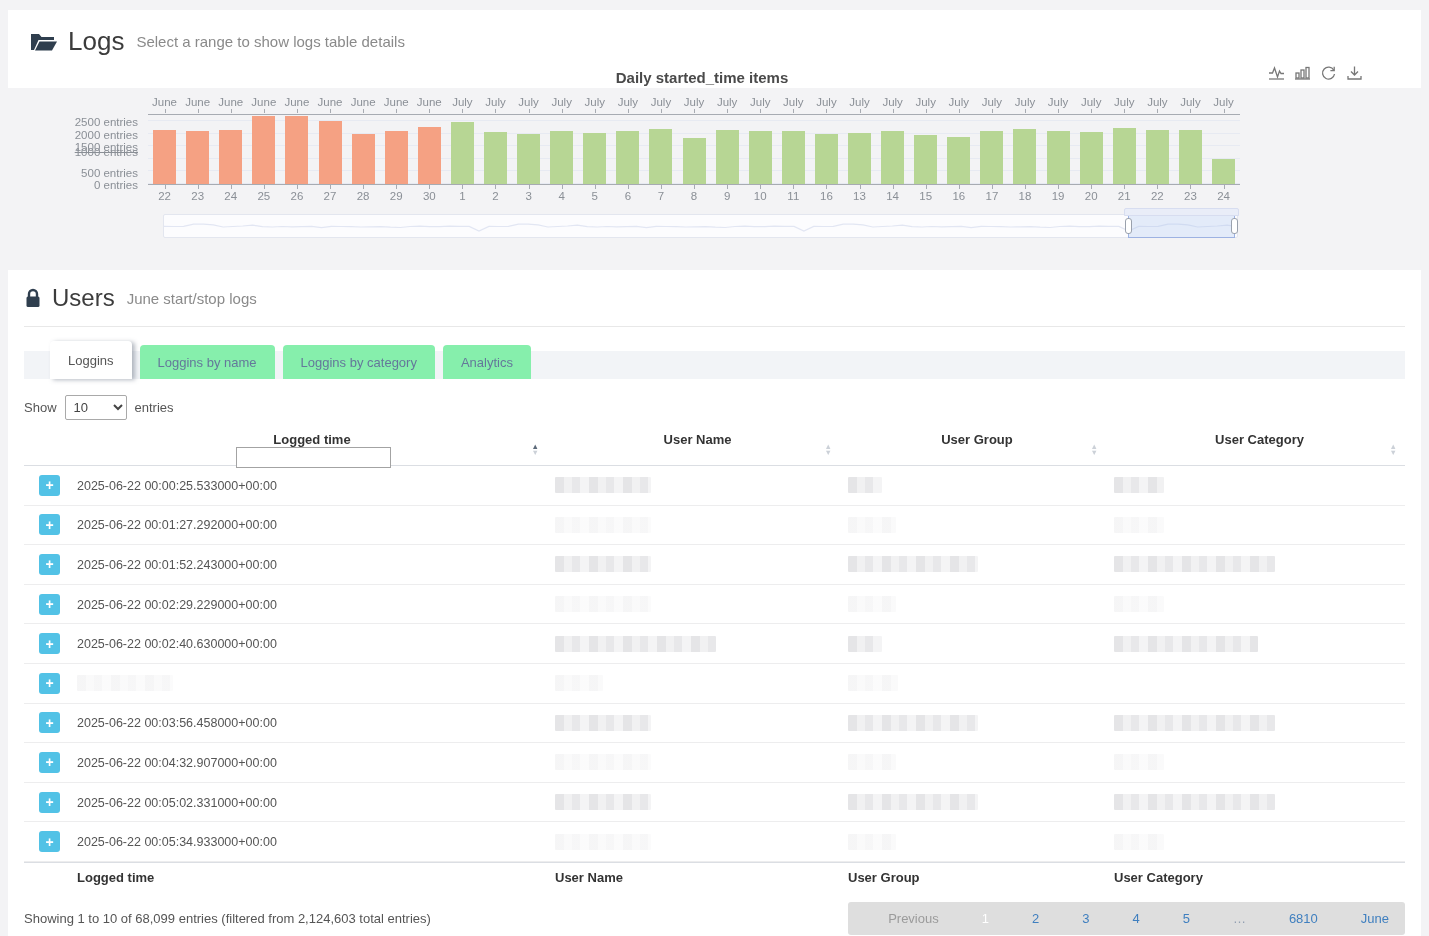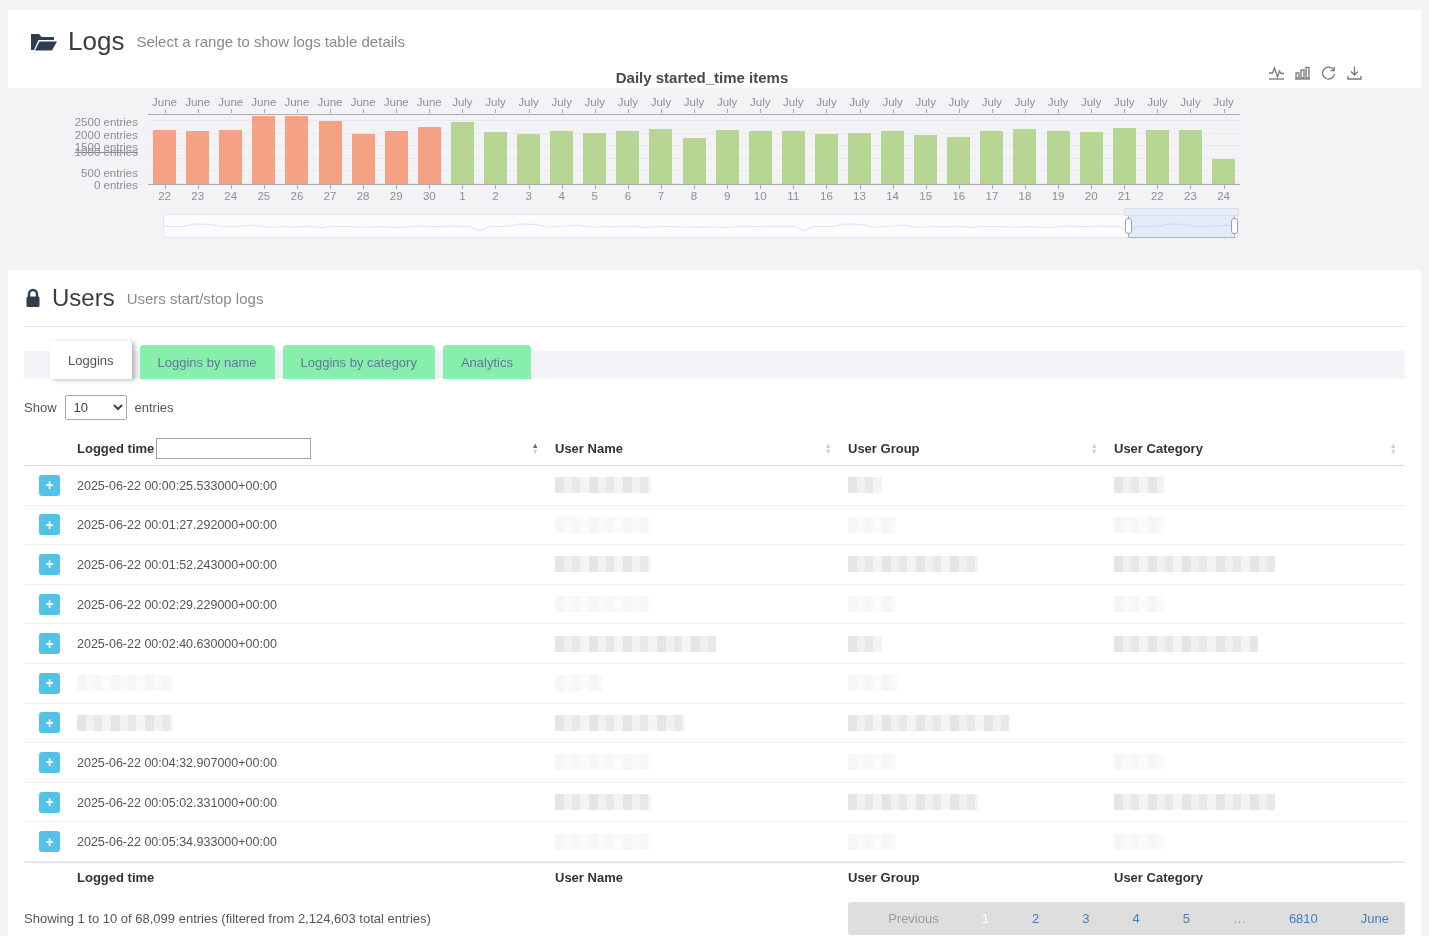--- a/index.html
+++ b/index.html
@@ -63,21 +63,21 @@
   .tab.active { background:#fff; color:#555; margin-top:0; box-shadow:3px 1px 4px rgba(110,120,135,.5); z-index:2; }
 
   .length-row { margin-top:16px; display:flex; align-items:center; gap:8px; font-size:13px; color:#555; }
   .length-row select { width:62px; height:25px; border:1px solid #a9a9a9; border-radius:2px;
     font-size:13px; color:#444; background:#fff; padding:0 4px; }
 
   
   .dtable { margin-top:12px; width:1381px; }
   .trow { display:grid; grid-template-columns:45px 478px 293px 266px 299px; align-items:center; }
   .thead-row { height:34px; border-bottom:1px solid #dbdee3; }
-  .cell { position:relative; padding-left:8px; font-size:13px; }
+  .cell { position:relative; padding-left:8px; font-size:13px;flex-direction:column; }
   .hcell { font-weight:bold; color:#333; display:flex; align-items:center; height:100%; cursor:pointer; }
   .hcell .filter { width:155px; height:21px; margin-left:2px; border:1px solid #a3a3a3; font-size:12px; padding:0 4px; }
   .sort { position:absolute; right:8px; top:50%; transform:translateY(-50%); display:flex;
     flex-direction:column; line-height:6px; font-size:7.5px; color:#ccd1d8; text-align:center; }
   .sort .up.on { color:#5c6a7a; }
   .body-row { height:39.6px; border-bottom:1px solid #ededee; }
   .expand-btn { width:21px; height:21px; margin-left:7px; background:#52c2e6; border:none; border-radius:3px;
     color:#fff; font-size:14px; font-weight:bold; line-height:20px; text-align:center; cursor:pointer; display:block; }
   .ts { font-size:12.5px; color:#555; }
   .redact { height:16px; border-radius:1px;
@@ -337,21 +337,21 @@
 
 <section class="card users-card">
   <div class="panel-header">
     <span class="panel-icon">
       <svg width="18" height="22" viewBox="0 0 18 22">
         <path d="M5 10 V7 a4 4 0 0 1 8 0 v3" fill="none" stroke="#2f3e4e" stroke-width="2.4"></path>
         <rect x="2.5" y="9.5" width="13" height="10.5" rx="1.5" fill="#2f3e4e"></rect>
       </svg>
     </span>
     <h1 class="panel-title">Users</h1>
-    <span class="panel-sub">Users start/stop logs</span>
+    <span class="panel-sub">June start/stop logs</span>
   </div>
 
   <div class="tabbar" id="tabs">
       <div class="tab active">
         <span>Loggins</span>
       </div>
       <div class="tab">
         <span>Loggins by name</span>
       </div>
       <div class="tab">
@@ -491,20 +491,21 @@
             <div class="redact faint" style="width: 48px;"></div>
           </div>
           <div class="cell">
             <div class="redact faint" style="width: 50px;"></div>
           </div>
         </div>
         <div class="trow body-row">
           <div class="cell">
             <button class="expand-btn">+</button>
           </div>
+          <div class="cell"><span class="ts">2025-06-22 00:03:56.458000+00:00</span></div>
           <div class="cell">
             <div class="redact" style="width: 96px;"></div>
           </div>
           <div class="cell">
             <div class="redact" style="width: 130px;"></div>
           </div>
           <div class="cell">
             <div class="redact" style="width: 161px;"></div>
           </div>
         </div>

